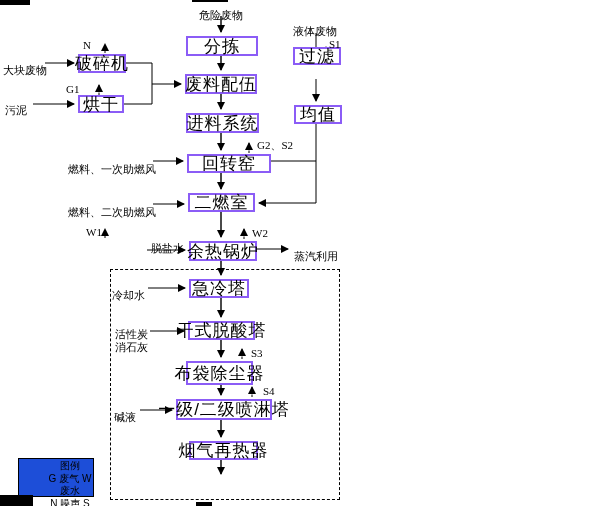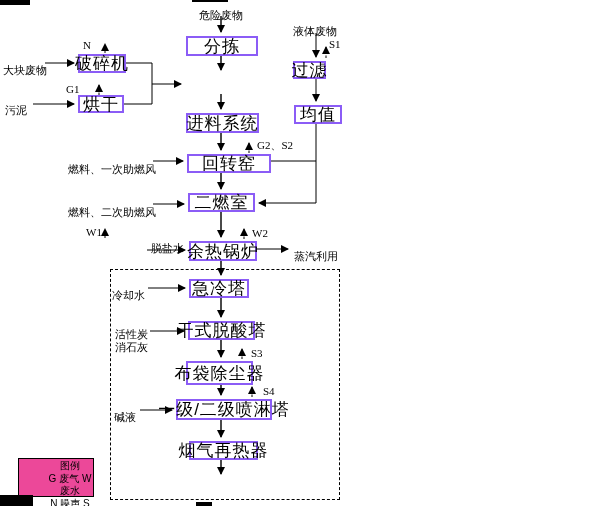--- a/index.html
+++ b/index.html
@@ -16,21 +16,21 @@
   .em{
     position:absolute;font-size:11px;white-space:nowrap;line-height:12px;
     font-family:"Liberation Serif",serif;
   }
   .dashed-region{
     position:absolute;left:110px;top:269px;width:230px;height:231px;
     border:1px dashed #000;box-sizing:border-box;background:transparent;
   }
   .legend{
     position:absolute;left:18px;top:458px;width:76px;height:39px;
-    border:1px solid #000;box-sizing:border-box;background:#ec4899;
+    border:1px solid #000;box-sizing:border-box;background:#1d4ed8;
     font-size:10px;text-align:center;line-height:12.5px;padding-top:1px;padding-left:28px;
   }
   .mark{position:absolute;background:#000;}
   svg.wires{position:absolute;left:0;top:0;pointer-events:none;}
   .flow-line{stroke:#4a4a4a;stroke-width:2;fill:none;}
   .side-line{stroke:#000;stroke-width:1;fill:none;}
   .conn-line{stroke:#000;stroke-width:1;fill:none;}
   .emis-line{stroke:#000;stroke-width:1;fill:none;stroke-dasharray:2.5 2;}
 </style>
 </head>
@@ -92,32 +92,33 @@
       <path class="emis-line" marker-end="url(#ah)" d="M105 238 V229"></path>
       <path class="emis-line" marker-end="url(#ah)" d="M244 239 V229"></path>
       <path class="emis-line" marker-end="url(#ah)" d="M242 359 V349"></path>
       <path class="emis-line" marker-end="url(#ah)" d="M252 397 V387"></path>
     </g>
   </svg>
 
   <div class="dashed-region"></div>
 
   <div class="node" style="left:186px;top:36px;width:72px;height:20px">分拣</div>
+  <div class="node" style="left:185px;top:74px;width:72px;height:20px">废料配伍</div>
   <div class="node" style="left:186px;top:113px;width:73px;height:20px">进料系统</div>
   <div class="node" style="left:187px;top:154px;width:84px;height:19px">回转窑</div>
   <div class="node" style="left:188px;top:193px;width:67px;height:19px">二燃室</div>
   <div class="node" style="left:189px;top:241px;width:68px;height:20px">余热锅炉</div>
   <div class="node" style="left:189px;top:279px;width:60px;height:19px">急冷塔</div>
   <div class="node" style="left:188px;top:321px;width:67px;height:19px">干式脱酸塔</div>
   <div class="node" style="left:186px;top:361px;width:67px;height:24px">布袋除尘器</div>
   <div class="node" style="left:176px;top:399px;width:96px;height:21px">一级/二级喷淋塔</div>
   <div class="node" style="left:189px;top:441px;width:69px;height:19px">烟气再热器</div>
   <div class="node" style="left:78px;top:54px;width:48px;height:19px">破碎机</div>
   <div class="node" style="left:78px;top:95px;width:46px;height:18px">烘干</div>
-  <div class="node" style="left:293px;top:61px;width:33px;height:18px">过滤</div>
+  <div class="node" style="left:293px;top:47px;width:48px;height:18px">过滤</div>
   <div class="node" style="left:294px;top:105px;width:48px;height:19px">均值</div>
 
   <div class="lbl" style="left:199px;top:2px">危险废物</div>
   <div class="lbl" style="left:3px;top:57px">大块废物</div>
   <div class="lbl" style="left:5px;top:97px">污泥</div>
   <div class="lbl" style="left:293px;top:18px">液体废物</div>
   <div class="lbl" style="left:68px;top:156px">燃料、一次助燃风</div>
   <div class="lbl" style="left:68px;top:199px">燃料、二次助燃风</div>
   <div class="lbl" style="left:151px;top:235px">脱盐水</div>
   <div class="lbl" style="left:294px;top:243px">蒸汽利用</div>

